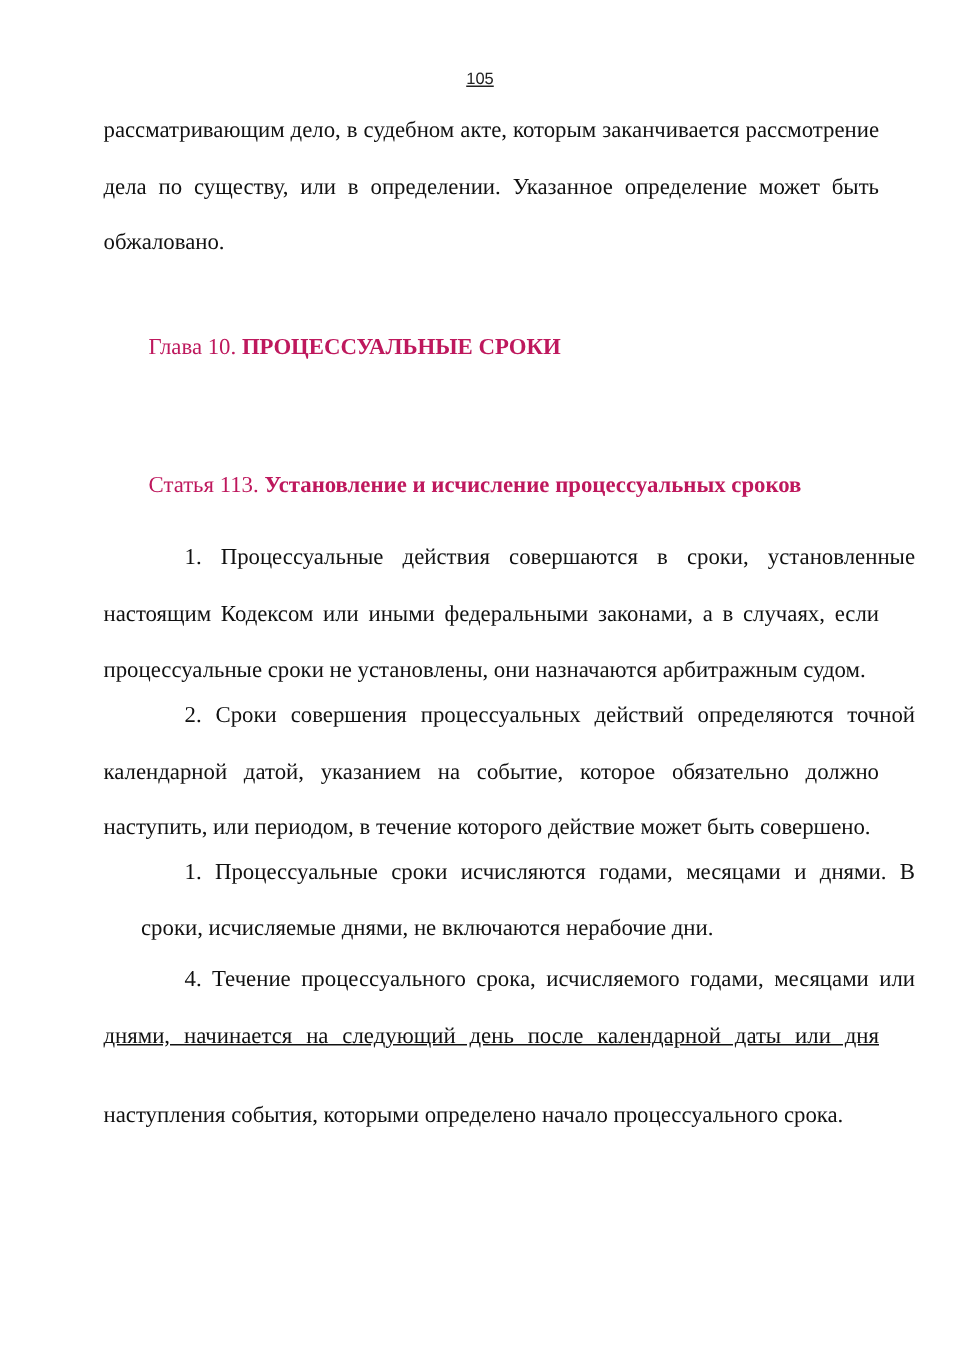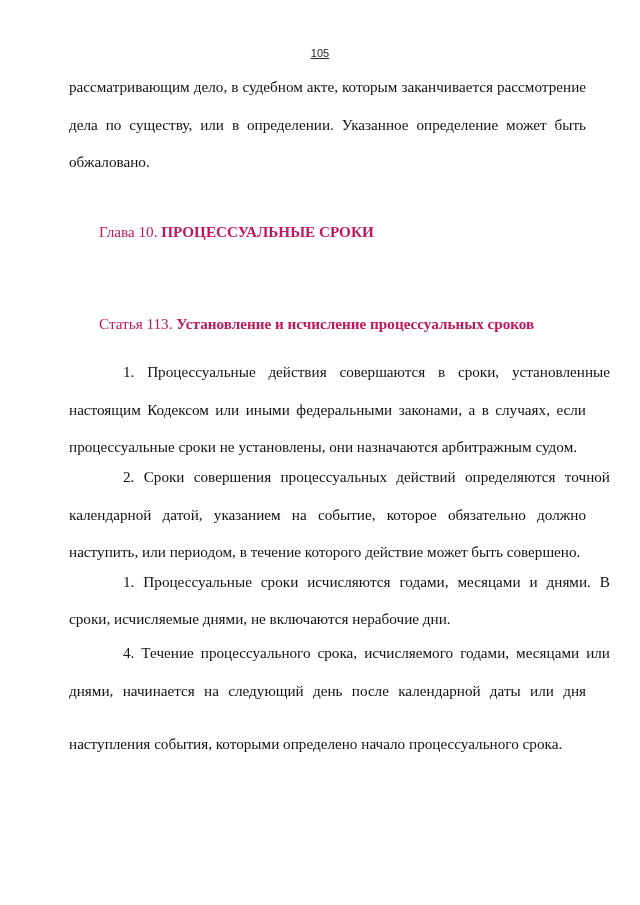--- a/index.html
+++ b/index.html
@@ -47,20 +47,20 @@
 </div>
 
 <div class="text" style="top:468px;">
   <div class="line indent" style="top:0px;">2. Сроки совершения процессуальных действий определяются точной</div>
   <div class="line" style="top:38px;">календарной датой, указанием на событие, которое обязательно должно</div>
   <div class="line last" style="top:75px;">наступить, или периодом, в течение которого действие может быть совершено.</div>
 </div>
 
 <div class="text" style="top:573px;">
   <div class="line indent" style="top:0px;">1. Процессуальные сроки исчисляются годами, месяцами и днями. В</div>
-  <div class="line last" style="top:37px;">сроки, исчисляемые днями, не включаются нерабочие дни.</div>
+  <div class="line last" style="top:37px;margin-left:25px;">сроки, исчисляемые днями, не включаются нерабочие дни.</div>
 </div>
 
 <div class="text" style="top:644px;">
   <div class="line indent" style="top:0px;">4. Течение процессуального срока, исчисляемого годами, месяцами или</div>
-  <div class="line" style="top:38px;">днями, начинается на следующий день после календарной даты или дня</div>
+  <div class="line" style="top:38px;text-decoration:underline;">днями, начинается на следующий день после календарной даты или дня</div>
   <div class="line last" style="top:75px;margin-top:16px;">наступления события, которыми определено начало процессуального срока.</div>
 </div>
 
 </body></html>

